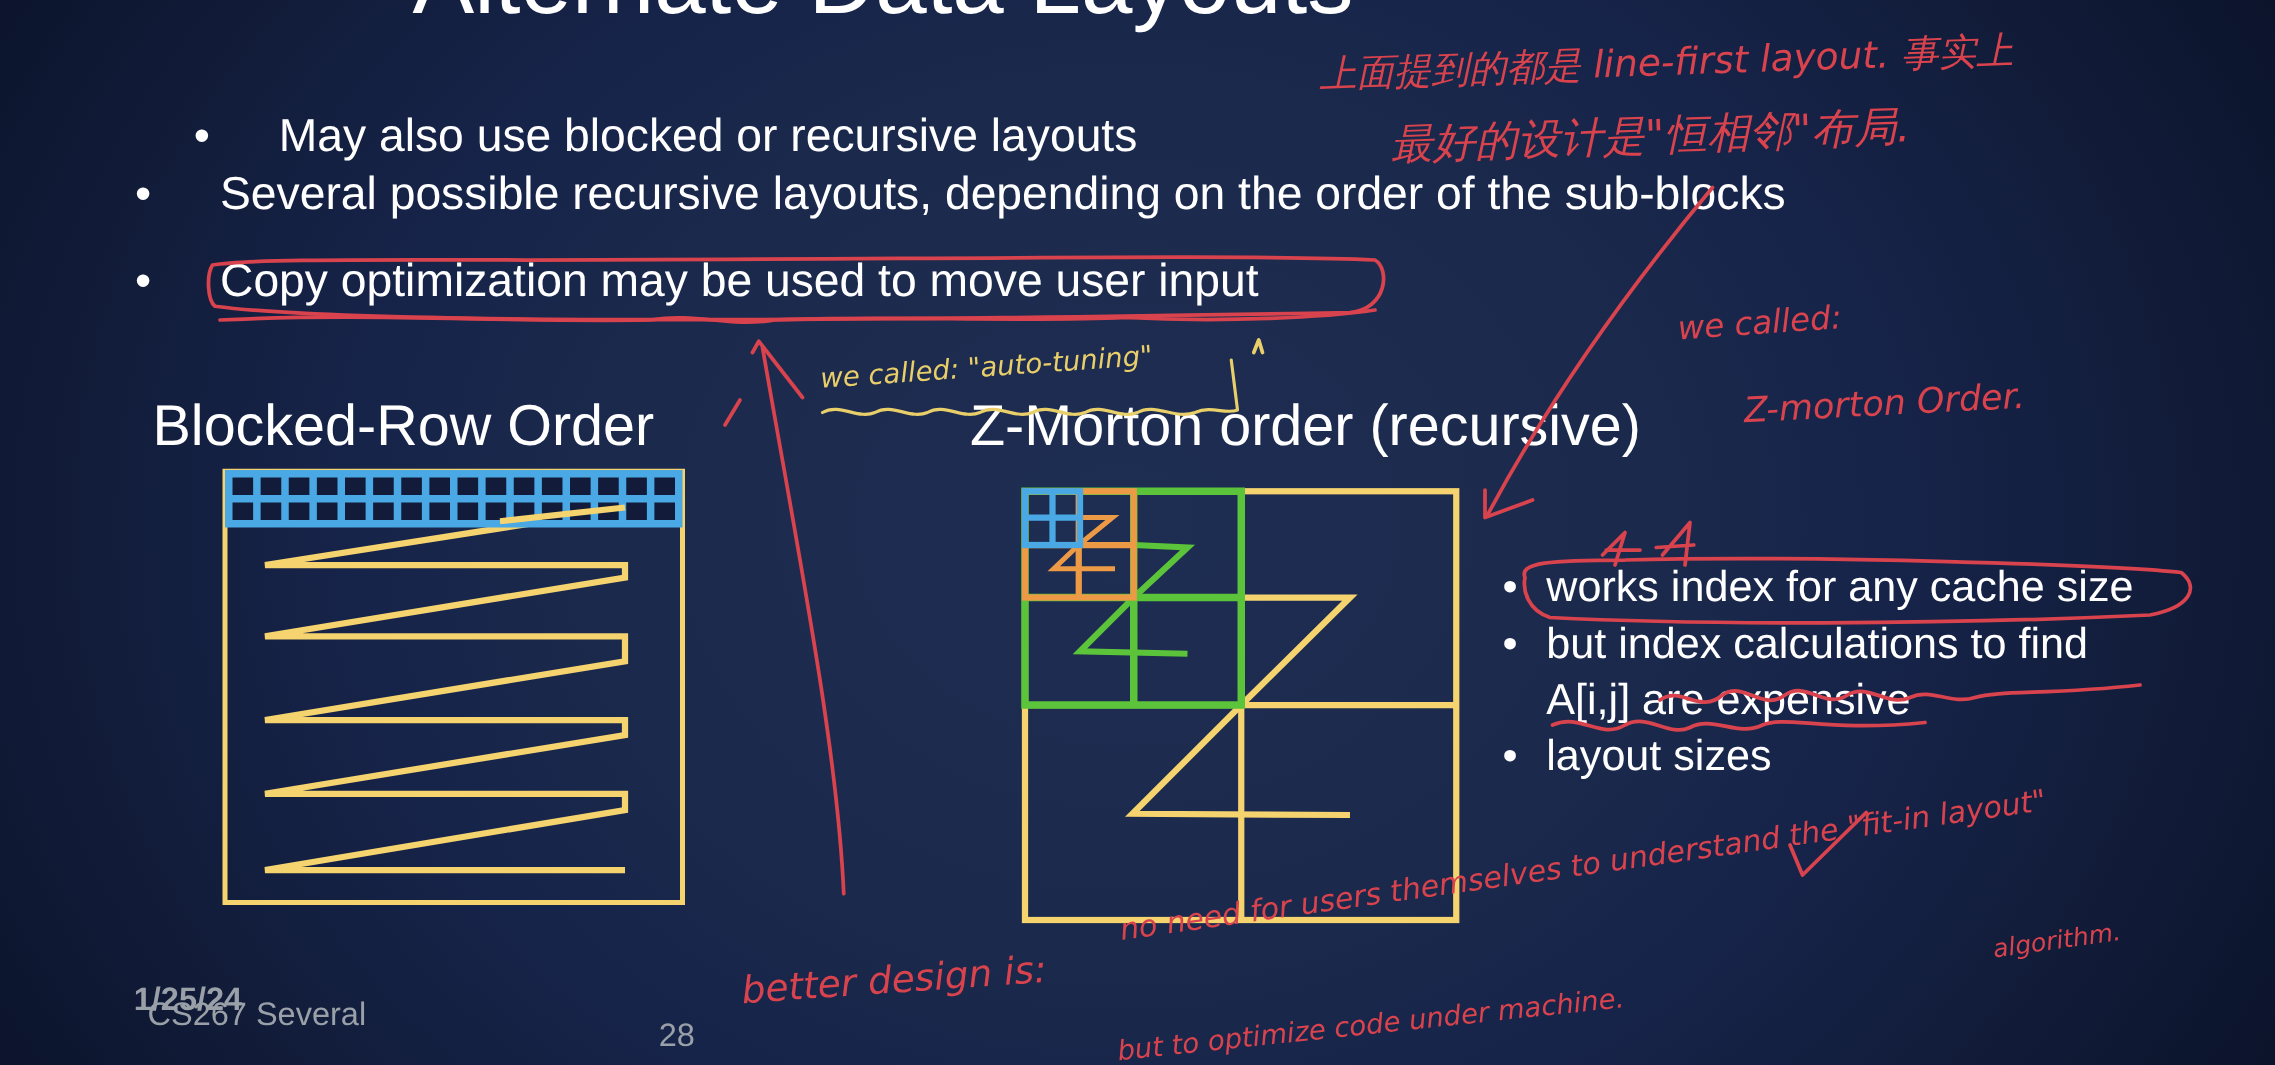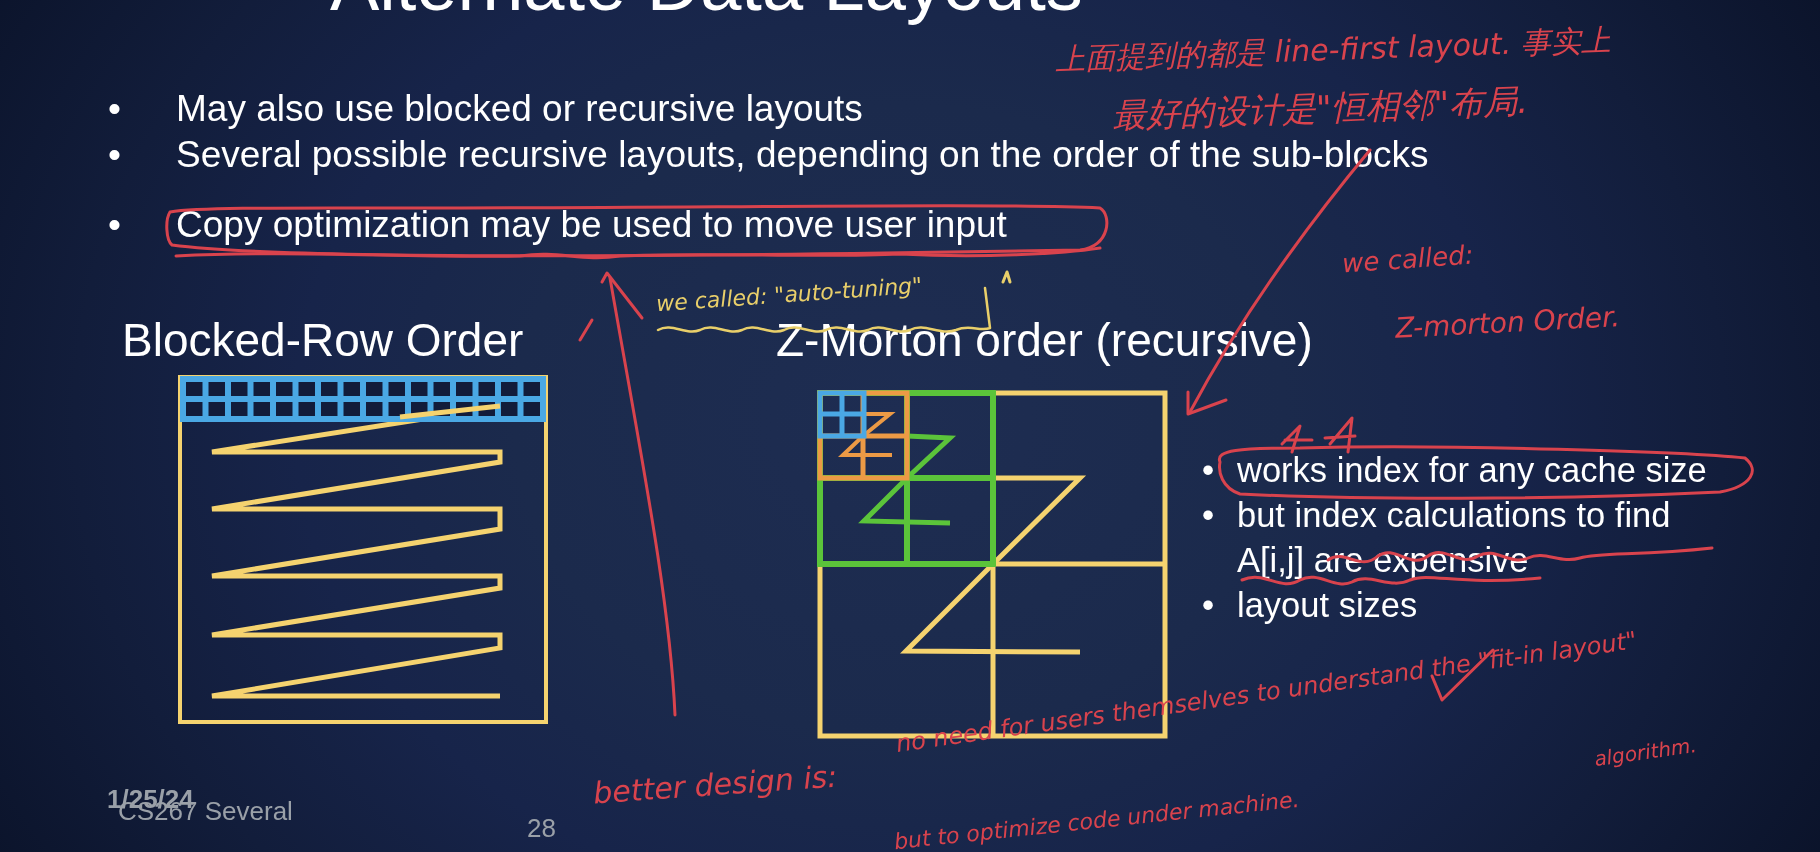--- a/index.html
+++ b/index.html
@@ -25,21 +25,21 @@
   .hand-yellow { fill: none; stroke: #e9cf6a; stroke-width: 2.5; stroke-linecap: round; stroke-linejoin: round; }
   .note-red { font-family: "DejaVu Sans", sans-serif; color: #d9434d; font-style: italic; white-space: nowrap; }
   .note-yellow { font-family: "DejaVu Sans", sans-serif; color: #e9cf6a; font-style: italic; white-space: nowrap; }
   svg.layer { position: absolute; left: 0; top: 0; }
 </style>
 </head>
 <body>
 
 <div class="abs title">Alternate Data Layouts</div>
 
-<div class="bullet-row" style="top:87px;">
+<div class="bullet-row" style="top:87px;margin-left:47px;">
   <span class="dot">•</span><span>May also use blocked or recursive layouts</span>
 </div>
 <div class="bullet-row" style="top:133px;">
   <span class="dot">•</span><span>Several possible recursive layouts, depending on the order of the sub-blocks</span>
 </div>
 <div class="bullet-row" style="top:203px;">
   <span class="dot">•</span><span>Copy optimization may be used to move user input</span>
 </div>
 
 <div class="abs subtitle" style="left:122px; top:314px;">Blocked-Row Order</div>

